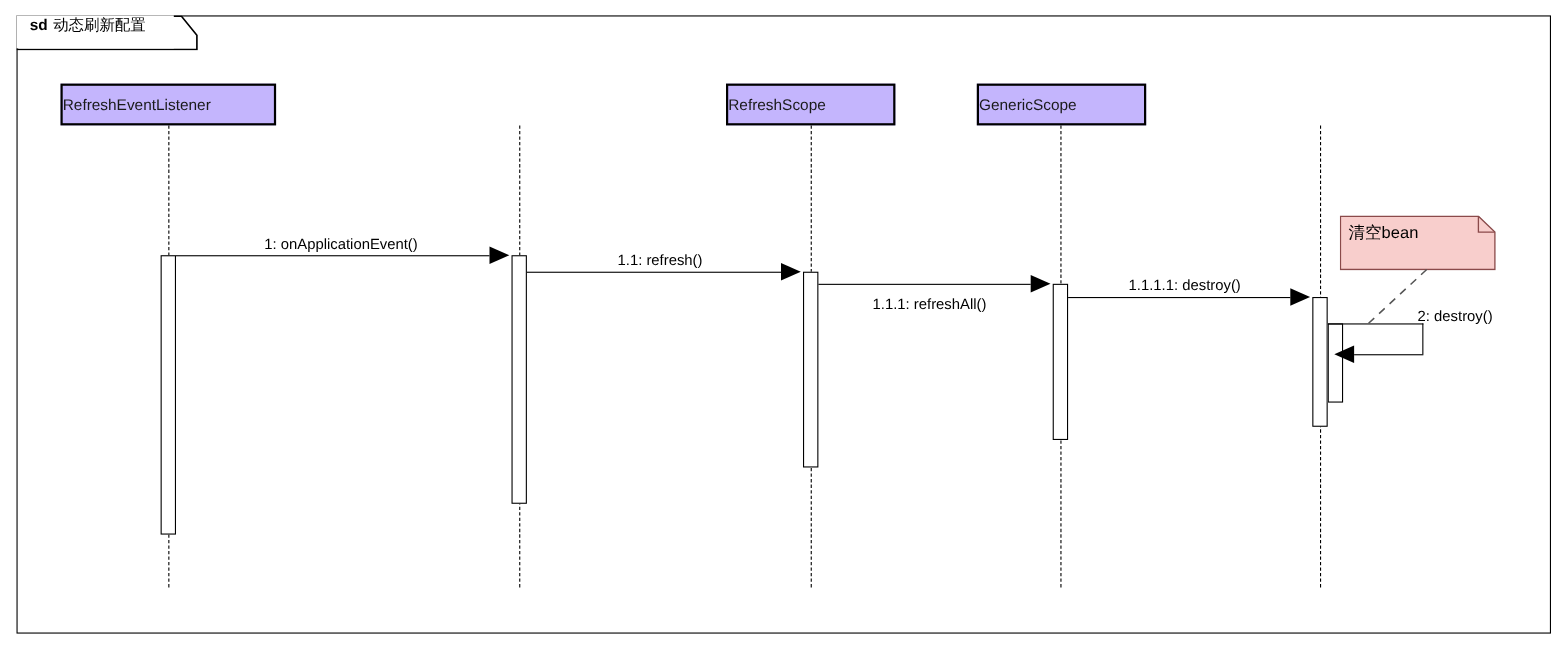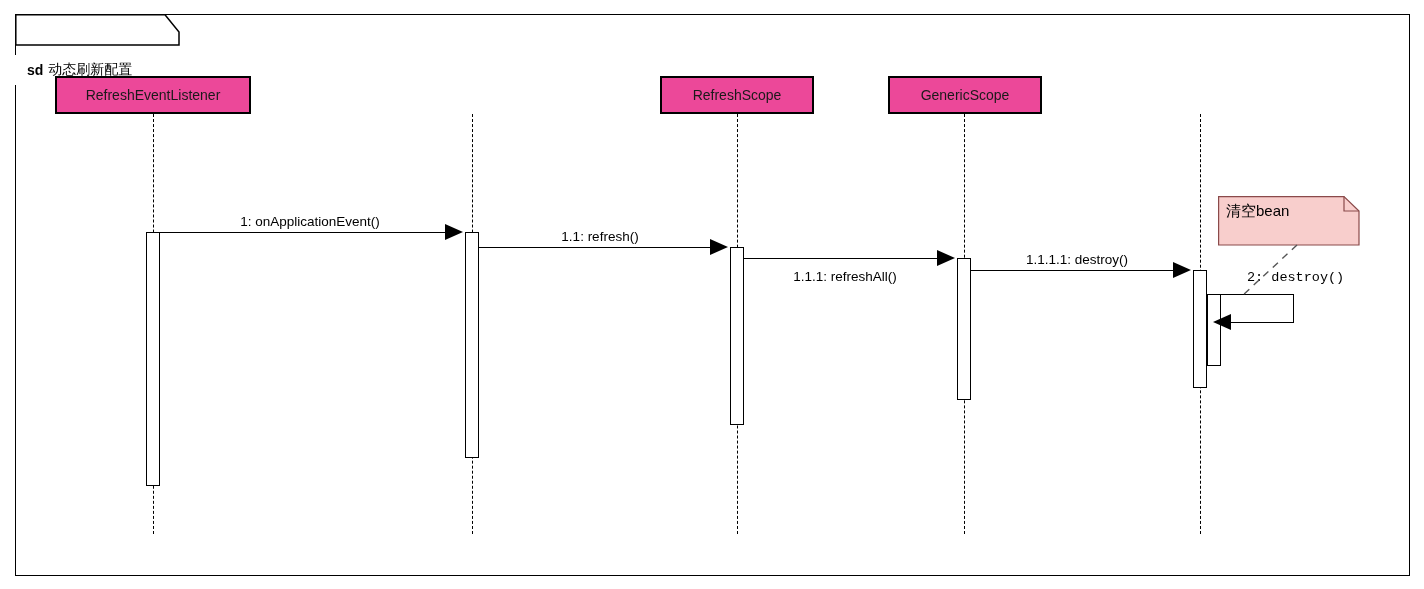--- a/index.html
+++ b/index.html
@@ -29,47 +29,45 @@
     background: transparent;
   }
   .frame-tab {
     position: absolute;
     left: 15px;
     top: 14px;
     height: 30px;
     box-sizing: border-box;
     background: #ffffff;
     display: flex;
-    align-items: center;
+    align-items: flex-start;
     padding: 0 26px 0 12px;
     font-size: 14px;
     color: #000000;
     white-space: nowrap;
-    margin-top: 41px;
   }
   .frame-tab .kw {
     font-weight: bold;
     margin-right: 5px;
   }
   .frame-tab-shape {
     position: absolute;
     left: 15px;
     top: 14px;
     pointer-events: none;
   }
   
   .lifeline-box {
     position: absolute;
     height: 38px;
     border: 2.5px solid #000000;
-    background: #ec4899;
+    background: #c4b5fd;
     box-sizing: border-box;
     display: flex;
     align-items: center;
-    justify-content: center;
     font-size: 14px;
     color: #1a1a1a;
     white-space: nowrap;
   }
   
   .lifeline-line {
     position: absolute;
     width: 0;
     border-left: 1.6px dashed #000000;
   }
@@ -167,21 +165,21 @@
   <div class="arrow-right" style="left:710px; top:239px;"></div>
 
   <div class="msg-label" style="left:745px; top:252px; width:200px;margin-top:17px;">1.1.1: refreshAll()</div>
   <div class="msg-line" style="left:744px; top:258px; width:193px;"></div>
   <div class="arrow-right" style="left:937px; top:250px;"></div>
 
   <div class="msg-label" style="left:972px; top:252px; width:210px;">1.1.1.1: destroy()</div>
   <div class="msg-line" style="left:971px; top:270px; width:202px;"></div>
   <div class="arrow-right" style="left:1173px; top:262px;"></div>
 
-  <div class="msg-label" style="left:1247px; top:270px; width:110px; text-align:left;font-family:Liberation Mono, monospace;">2: destroy()</div>
+  <div class="msg-label" style="left:1247px; top:280px; width:110px; text-align:right;">2: destroy()</div>
 
   <div class="msg-line" style="left:1207px; top:294px; width:87px;"></div>
 
   <div class="msg-vline" style="left:1293px; top:294px; height:28px;"></div>
 
   <div class="msg-line" style="left:1231px; top:322px; width:63px;"></div>
   <div class="arrow-left" style="left:1213px; top:314px;"></div>
 
   <svg style="position:absolute; left:1218px; top:196px;" width="142" height="50">
     <polygon points="0.6,0.6 126,0.6 141,15 141,49 0.6,49" fill="#f8cecc" stroke="#8a4a4a" stroke-width="1.2"></polygon>

